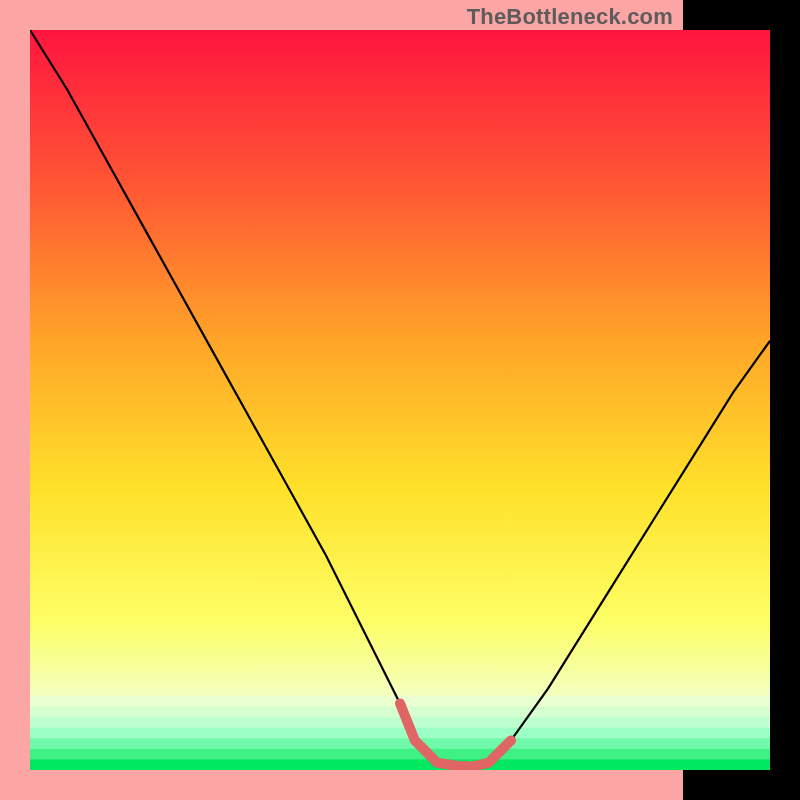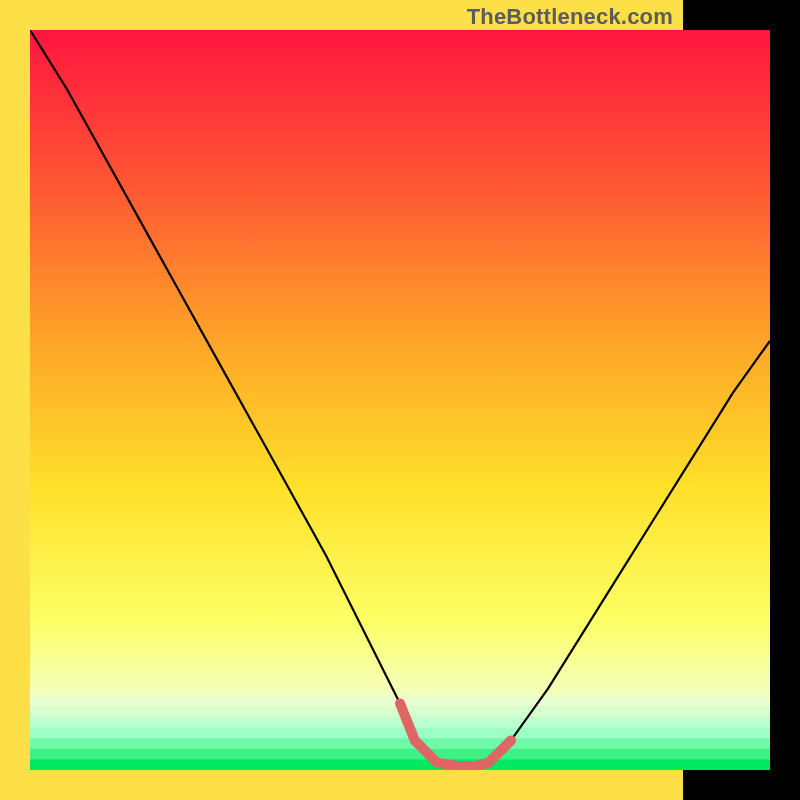--- a/index.html
+++ b/index.html
@@ -1,21 +1,21 @@
 <!DOCTYPE html>
 <html><head>
 <meta charset="utf-8">
 <style>
   * { margin: 0; padding: 0; box-sizing: border-box; }
   html, body { width: 800px; height: 800px; overflow: hidden; background: #000; }
   .frame {
     position: relative;
     width: 683px;
     height: 800px;
-    background: #fde047;
+    background: #fca5a5;
   }
   .watermark {
     position: absolute;
     top: 4px;
     right: 10px;
     font-family: Arial, Helvetica, sans-serif;
     font-size: 22px;
     font-weight: 600;
     color: #5c5c5c;
     letter-spacing: 0.2px;

